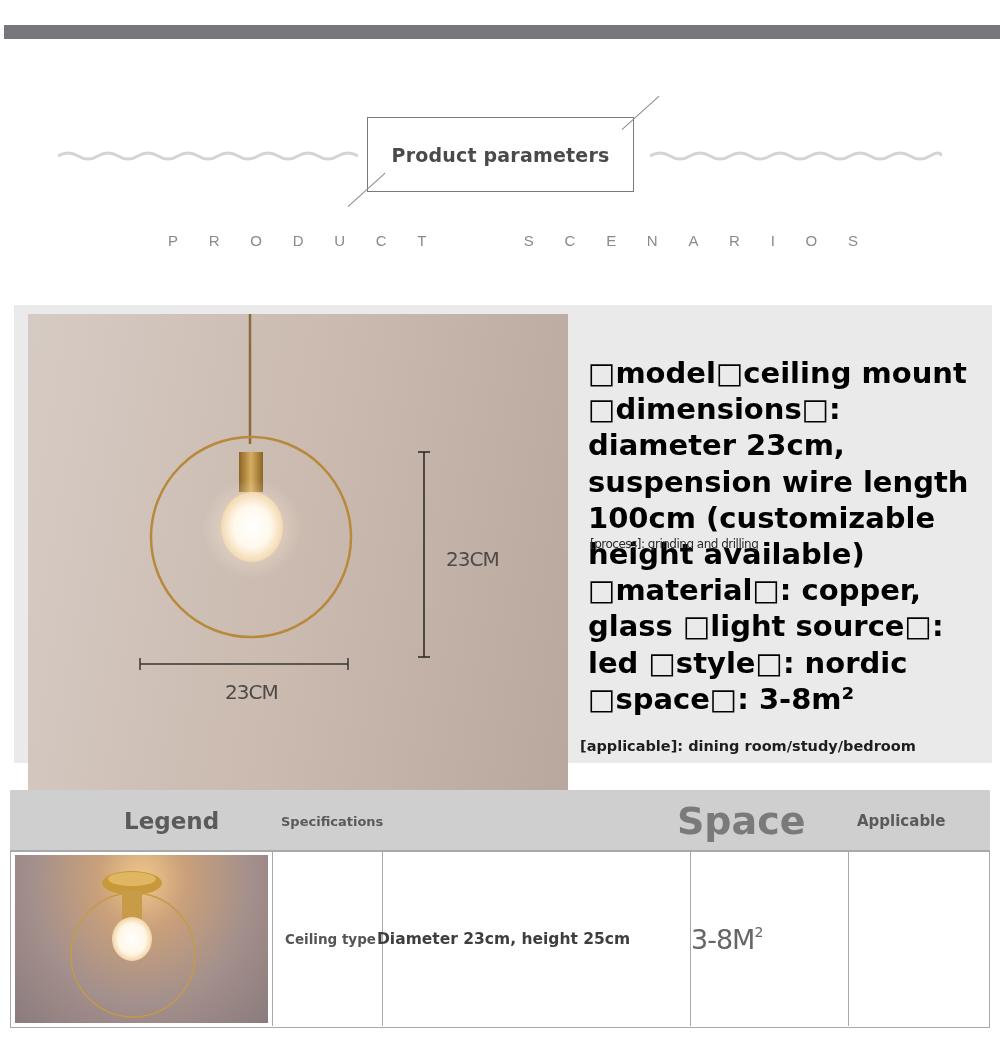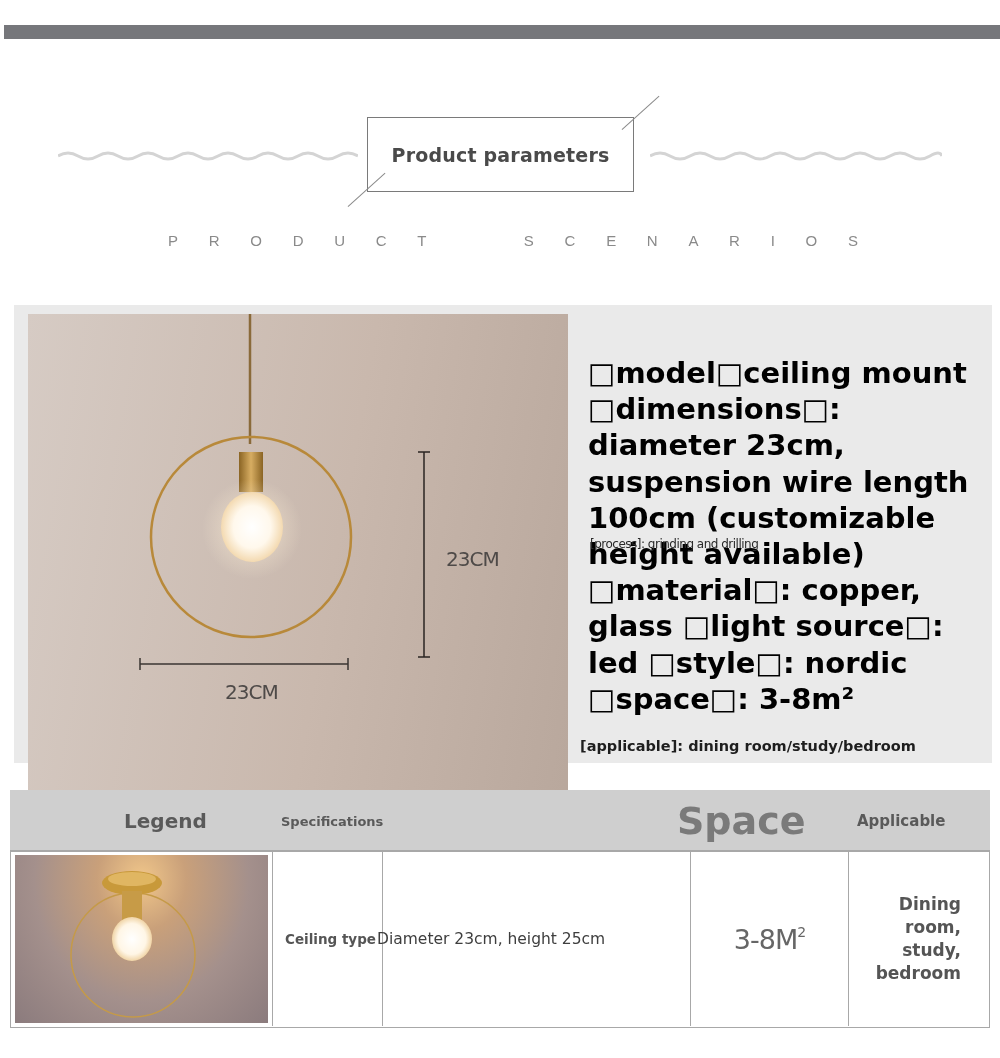--- a/index.html
+++ b/index.html
@@ -28,37 +28,37 @@
     .dim-label { position: absolute; font-family: "DejaVu Sans", sans-serif; font-size: 20px; color: #4e4a48; letter-spacing: -1px; }
 
     .spec-text { position: absolute; left: 588px; top: 355px; width: 400px; font-family: "DejaVu Sans", sans-serif; font-weight: bold; font-size: 29px; line-height: 36.2px; color: #000000; }
     .process-overlay { position: absolute; left: 590px; top: 537px; font-family: "DejaVu Sans", sans-serif; font-size: 12px; color: #2a2a2a; letter-spacing: -0.5px; }
     .applicable-line { position: absolute; left: 580px; top: 738px; font-family: "DejaVu Sans", sans-serif; font-size: 14.5px; color: #1e1e1e; font-weight: bold; }
 
     
     .table { position: absolute; left: 10px; top: 790px; width: 980px; }
     .thead { position: relative; height: 62px; background: #cfcfcf; border-bottom: 2px solid #a8a8a8; }
     .th { position: absolute; top: 0; height: 62px; display: flex; align-items: center; font-family: "DejaVu Sans", sans-serif; font-weight: bold; color: #5a5a5a; }
-    .th-legend { left: 114px; font-size: 20px; }
+    .th-legend { left: 114px; font-size: 23px; }
     .th-spec { left: 271px; font-size: 13px; }
     .th-size { left: 476px; font-size: 38px; color: #4e4e4e; }
     .th-space { left: 667px; font-size: 38px; color: #7a7a7a; }
     .th-app { left: 847px; font-size: 15px; }
 
     .tbody { position: relative; height: 176px; border: 1.5px solid #a8a8a8; border-top: none; background: #fff; }
     .td { position: absolute; top: 0; height: 174px; border-right: 1px solid #a8a8a8; display: flex; align-items: center; }
     .td-img { left: 0; width: 262px; padding: 4px; }
     .td-spec { left: 262px; width: 110px; }
     .td-size { left: 372px; width: 308px; }
-    .td-space { left: 680px; width: 158px; justify-content: center; }
+    .td-space { left: 680px; width: 158px; }
     .td-app { left: 838px; width: 140px; border-right: none; justify-content: center; }
 
     .thumb { width: 256px; height: 168px; background: radial-gradient(ellipse at 50% 15%, #f1c78a 0%, #c9a07a 25%, #a4908c 60%, #8b7b7d 100%); position: relative; overflow: hidden; }
     .td-spec span { font-family: "DejaVu Sans", sans-serif; font-weight: bold; font-size: 13.5px; color: #555; white-space: nowrap; margin-left: 12px; }
-    .td-size span { font-family: "DejaVu Sans", sans-serif; font-weight: normal; font-size: 15.5px; color: #3e3e3e; white-space: nowrap; margin-left: -6px; }
+    .td-size span { font-family: "DejaVu Sans", sans-serif; font-weight: bold; font-size: 15.5px; color: #3e3e3e; white-space: nowrap; margin-left: -6px; }
     .td-space span { font-family: "DejaVu Sans", sans-serif; font-size: 27px; color: #666; letter-spacing: -1px; }
     .td-space sup { font-size: 14px; vertical-align: 12px; }
     .td-app span { font-family: "DejaVu Sans", sans-serif; font-weight: bold; font-size: 17px; line-height: 23px; color: #555; text-align: right; width: 92px; display: block; margin-left: -8px; }
   </style>
 </head>
 <body>
 
 <div class="top-bar"></div>
 
 <svg class="wave wave-left" viewBox="0 0 300 16" preserveAspectRatio="none">
@@ -164,17 +164,14 @@
     </div>
     <div class="td td-spec">
       <span>Ceiling type</span>
     </div>
     <div class="td td-size">
       <span>Diameter 23cm, height 25cm</span>
     </div>
     <div class="td td-space">
       <span><span>3-8M</span><sup>2</sup></span>
     </div>
-    <div class="td td-app">
-      <span>Dining room, study, bedroom</span>
-    </div>
   </div>
 </div>
 
 </body></html>

